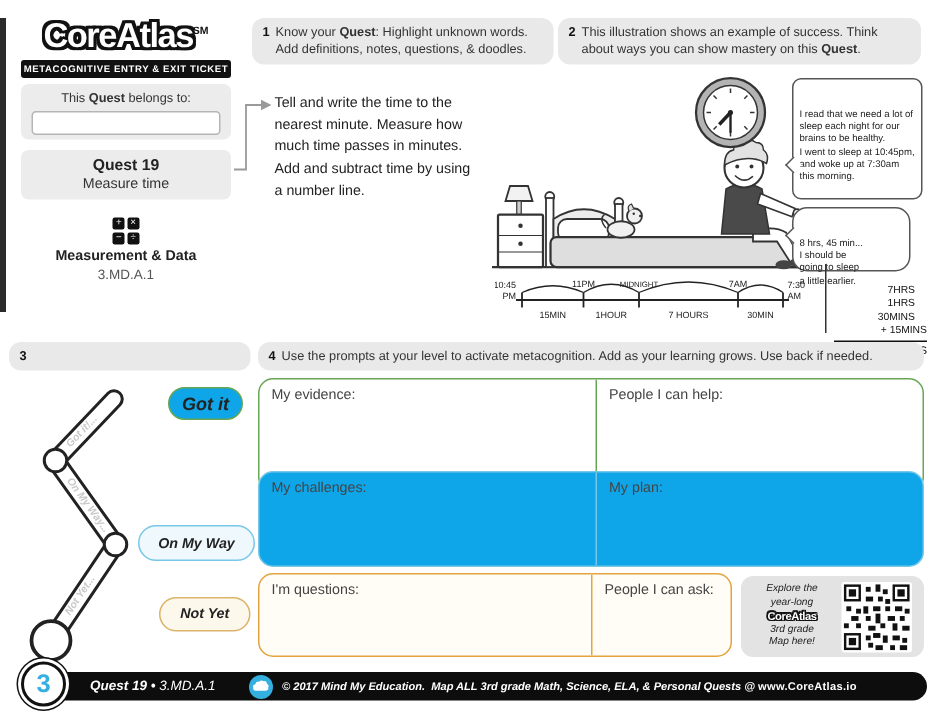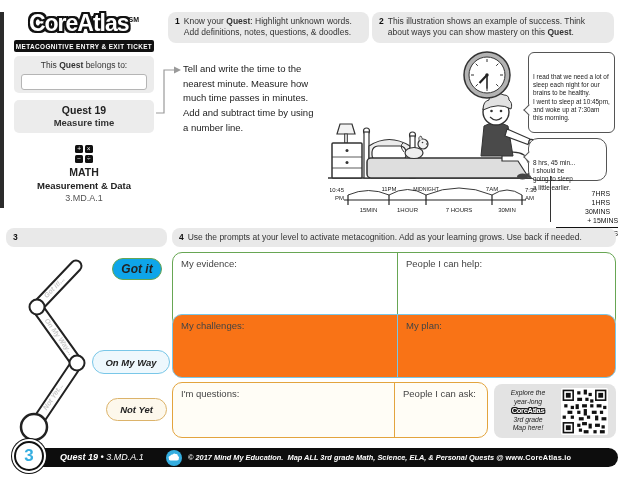--- a/index.html
+++ b/index.html
@@ -19,21 +19,21 @@
   }
   .logo sup { font-size:7px; letter-spacing:0; text-shadow:none; color:#111; vertical-align:super; }
   .tagline {
     width:140px; background:#111; color:#fff; font-size:6.4px; font-weight:bold;
     letter-spacing:.4px; text-align:center; padding:2.5px 0; border-radius:2px;
   }
   .belongs-box { width:140px; height:37px; background:#ececec; border-radius:5px; text-align:center; font-size:8.5px; color:#333; padding-top:4px; }
   .name-input { display:block; margin:4px auto 0; width:126px; height:16px; background:#fff; border:1px solid #b5b5b5; border-radius:3px; }
   .quest-box { width:140px; background:#ececec; border-radius:5px; text-align:center; padding:4px 0 5px; }
   .quest-box .qnum { font-size:10.5px; font-weight:bold; color:#222; }
-  .quest-box .qtitle { font-size:9.5px; color:#333; margin-top:1px;font-weight:bold; }
+  .quest-box .qtitle { font-size:9.5px; color:#333; margin-top:1px; }
   .math-block { width:140px; text-align:center; }
   .math-icon { display:inline-grid; grid-template-columns:8px 8px; grid-template-rows:8px 8px; gap:1.5px; }
   .math-icon span { background:#111; color:#fff; font-size:6.5px; line-height:8px; border-radius:1.5px; text-align:center; }
   .math-name { font-size:10.5px; font-weight:bold; margin-top:3px; }
   .math-strand { font-size:9.5px; font-weight:bold; margin-top:2px; }
   .math-std { font-size:9px; color:#555; margin-top:2px; }
 
   
   .pill { background:#e9e9e9; border-radius:8px; padding:4px 7px; font-size:8.5px; color:#333; display:flex; gap:4px; line-height:1.35; }
   .pill .num { font-weight:bold; color:#111; flex:0 0 auto; }
@@ -51,21 +51,21 @@
   .oval { border-radius:999px; text-align:center; font-weight:bold; font-style:italic; color:#222; display:flex; align-items:center; justify-content:center; }
   .oval.got   { border:1.5px solid #67a653; background:#0ea5e9; font-size:12px; }
   .oval.omw   { border:1.5px solid #79c7e8; background:#eef8fd; font-size:9.5px; }
   .oval.ny    { border:1.5px solid #dcb36a; background:#fdf8ec; font-size:9.5px;text-align:right; }
 
   
   .prompt-row { display:flex; border-radius:10px; overflow:hidden; }
   .prompt-row .cell { padding:5px 8px; font-size:9.5px; color:#444; }
   .row-green  { border:1.5px solid #67a653; background:#fff; }
   .row-green .cell:first-child { border-right:1.5px solid #67a653; }
-  .row-blue   { border:1.5px solid #79c7e8; background:#f97316; }
+  .row-blue   { border:1.5px solid #79c7e8; background:#0ea5e9; }
   .row-blue .cell:first-child { border-right:1.5px solid #79c7e8; }
   .row-orange { border:1.5px solid #e3a43e; background:#fffdf6; }
   .row-orange .cell:first-child { border-right:1.5px solid #e3a43e; }
 
   
   .qr-panel { background:#e3e3e3; border-radius:8px; display:flex; align-items:center; gap:4px; padding:3px 5px; }
   .qr-text { width:58px; text-align:center; font-size:6.8px; font-style:italic; line-height:1.25; color:#222; }
   .qr-text .mini-logo { font-style:normal; font-weight:900; font-size:7.5px; color:#fff; letter-spacing:-.3px;
      text-shadow:-1px -1px 0 #111,1px -1px 0 #111,-1px 1px 0 #111,1px 1px 0 #111,-1px 0 0 #111,1px 0 0 #111,0 -1px 0 #111,0 1px 0 #111; }
 
@@ -96,21 +96,20 @@
     <div class="qtitle">Measure time</div>
   </div>
 
   <div class="abs math-block" style="left:14px;top:137px;">
     <span class="math-icon">
       <span>+</span>
         <span>×</span>
         <span>−</span>
         <span>÷</span>
     </span>
-    <div class="math-name">MATH</div>
     <div class="math-strand">Measurement &amp; Data</div>
     <div class="math-std">3.MD.A.1</div>
   </div>
 
   <div class="abs pill" style="left:168px;top:12px;width:201px;">
     <span class="num">1</span>
     <span><span>Know your </span><b>Quest</b><span>: Highlight unknown words. Add definitions, notes, questions, &amp; doodles.</span></span>
   </div>
 
   <svg class="abs" style="left:150px;top:60px;" width="34" height="62">

